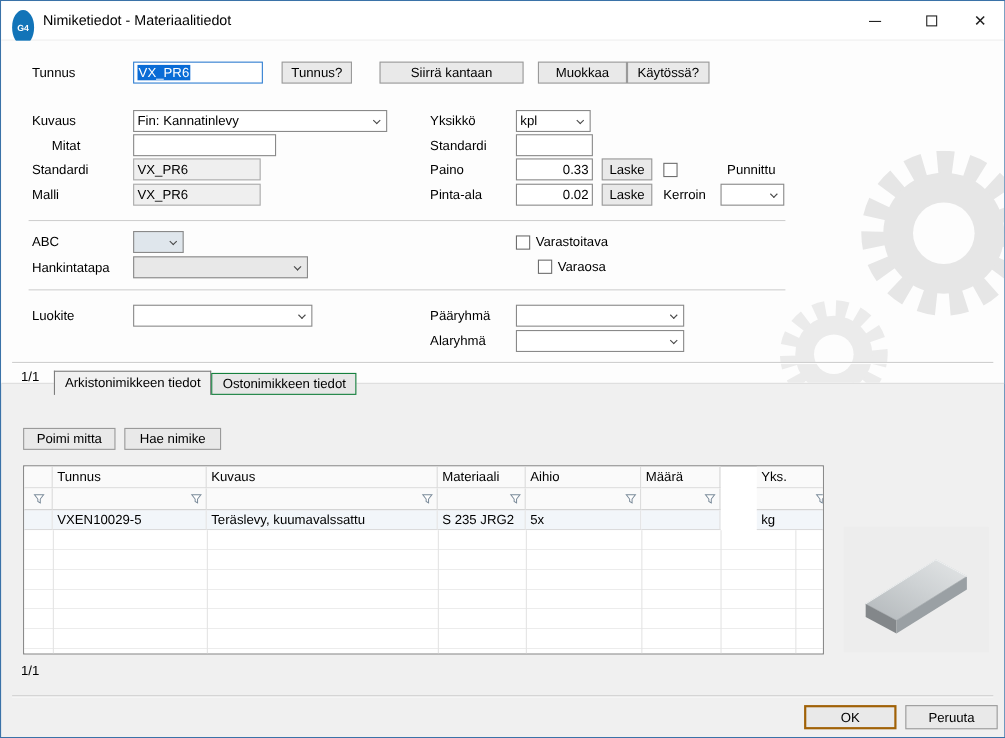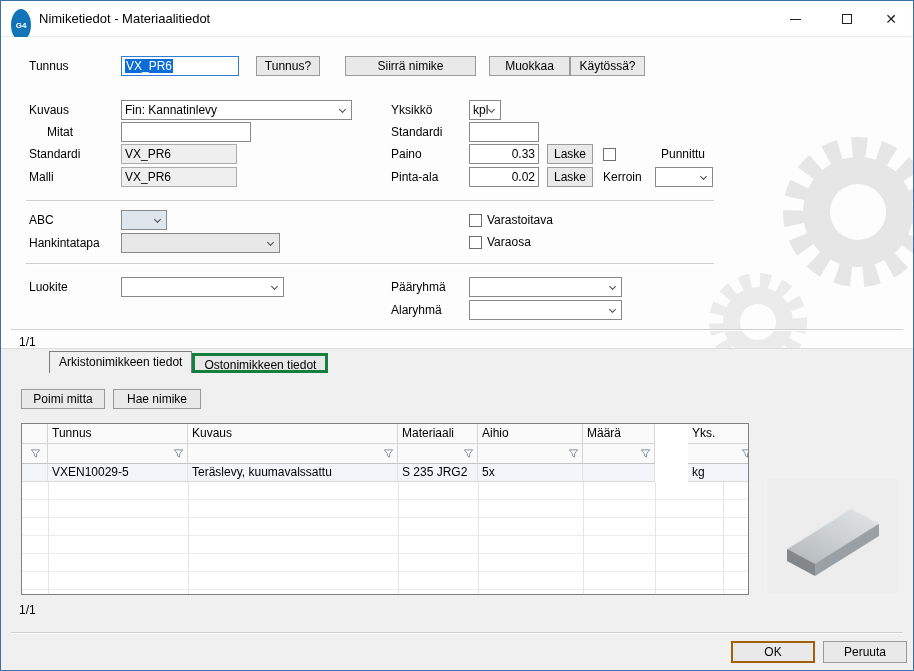--- a/index.html
+++ b/index.html
@@ -29,24 +29,24 @@
   .cmb { position:absolute; height:20px; line-height:18px; background:#fff; border:1px solid #898989; padding:0 18px 0 3px; font-size:12px; white-space:nowrap; overflow:hidden; }
   .cmb .arrow { position:absolute; right:6px; top:6px; width:5px; height:5px; border-right:1px solid #4a4a4a; border-bottom:1px solid #4a4a4a; transform:rotate(45deg); }
   .cmb.gray { background:#e8e8e8; }
   .cmb.abc { background:#dfe6ec; }
   .chk { position:absolute; display:flex; align-items:center; gap:5px; height:20px; font-size:12px; }
   .chk .box { width:13px; height:13px; background:#fff; border:1px solid #6e6e6e; flex:0 0 auto; }
   .sep { position:absolute; height:1px; background:#cfcfcf; box-shadow:0 1px 0 rgba(255,255,255,.9); }
   .pager { position:absolute; font-size:12px; }
 
   
-  .tabstrip { position:absolute; left:14px; top:350px; display:flex; align-items:flex-end; height:22px;padding-left:34px; }
+  .tabstrip { position:absolute; left:14px; top:336px; display:flex; align-items:flex-end; height:22px;padding-left:34px; }
   .tab { padding:0 9px; font-size:12px; white-space:nowrap; }
   .tab.active { height:22px; line-height:21px; background:#f0f0f0; border:1px solid #7d7d7d; border-bottom:none; }
-  .tab.inactive { height:20px; line-height:19px; background:#e7e7e7; border:3px solid #15803d; }
+  .tab.inactive { height:20px; line-height:19px; background:#e7e7e7; border:1px solid #15803d; }
 
   
   .grid { position:absolute; left:20px; top:422px; width:728px; height:172px; background:#fff; border:1px solid #7f7f7f; overflow:hidden; }
   .g-row { display:flex; width:100%; }
   .g-c { overflow:hidden; white-space:nowrap; padding:0 4px; font-size:12px; }
   .g-head .g-c { height:20px; line-height:19px; background:#fafafa; border-right:1px solid #d6d6d6; border-bottom:1px solid #d6d6d6; }
   .g-filter .g-c { height:20px; background:#fafafa; border-right:1px solid #d6d6d6; border-bottom:1px solid #c4c4c4; display:flex; align-items:center; justify-content:flex-end; padding-right:3px; }
   .g-data .g-c { height:18px; line-height:17px; background:#f2f6fa; border-right:1px solid #e2e2e2; border-bottom:1px solid #d9d9d9; }
   .w0{width:26px;flex:0 0 26px;} .w1{width:140px;flex:0 0 140px;} .w2{width:210px;flex:0 0 210px;}
   .w3{width:80px;flex:0 0 80px;} .w4{width:105px;flex:0 0 105px;} .w5{width:72px;flex:0 0 72px;}
@@ -88,28 +88,28 @@
       <circle cx="185" cy="75" r="28" fill="#fdfdfd"></circle>
       <circle cx="85" cy="185" r="40" fill="none" stroke="#ebebeb" stroke-width="18" stroke-dasharray="10 9"></circle>
       <circle cx="85" cy="185" r="35" fill="#ebebeb"></circle>
       <circle cx="85" cy="185" r="18" fill="#fdfdfd"></circle>
     </svg>
   </div>
 
   <div class="lbl" style="left:28px; top:55px;">Tunnus</div>
   <div class="txt focus" style="left:120px; top:55px; width:118px;"><span class="sel">VX_PR6</span></div>
   <div class="btn" style="left:255px; top:55px; width:64px;">Tunnus?</div>
-  <div class="btn" style="left:344px; top:55px; width:131px;">Siirrä nimike</div>
+  <div class="btn" style="left:344px; top:55px; width:131px;">Siirrä kantaan</div>
   <div class="btn" style="left:488px; top:55px; width:81px;">Muokkaa</div>
   <div class="btn" style="left:569px; top:55px; width:75px;">Käytössä?</div>
 
   <div class="lbl" style="left:28px; top:99px;">Kuvaus</div>
   <div class="cmb" style="left:120px; top:99px; width:231px;"><span>Fin: Kannatinlevy</span><span class="arrow"></span></div>
   <div class="lbl" style="left:390px; top:99px;">Yksikkö</div>
-  <div class="cmb" style="left:468px; top:99px; width:32px;"><span>kpl</span><span class="arrow"></span></div>
+  <div class="cmb" style="left:468px; top:99px; width:68px;"><span>kpl</span><span class="arrow"></span></div>
 
   <div class="lbl" style="left:28px; top:121px;margin-left:18px;">Mitat</div>
   <div class="txt" style="left:120px; top:121px; width:130px;"></div>
   <div class="lbl" style="left:390px; top:121px;">Standardi</div>
   <div class="txt" style="left:468px; top:121px; width:70px;"></div>
 
   <div class="lbl" style="left:28px; top:143px;">Standardi</div>
   <div class="txt ro" style="left:120px; top:143px; width:116px;">VX_PR6</div>
   <div class="lbl" style="left:390px; top:143px;">Paino</div>
   <div class="txt num" style="left:468px; top:143px; width:70px;">0.33</div>
@@ -137,21 +137,21 @@
     </div>
   <div class="chk" style="left:468px; top:209px;">
     <span class="box"></span>
     <span>Varastoitava</span>
   </div>
 
   <div class="lbl" style="left:28px; top:232px;">Hankintatapa</div>
   <div class="cmb gray" style="left:120px; top:232px; width:159px;">
       <span class="arrow"></span>
     </div>
-  <div class="chk" style="left:468px; top:231px;">
+  <div class="chk" style="left:488px; top:231px;">
     <span class="box"></span>
     <span>Varaosa</span>
   </div>
 
   <div class="sep" style="left:25px; top:262px; width:688px;"></div>
 
   <div class="lbl" style="left:28px; top:276px;">Luokite</div>
   <div class="cmb" style="left:120px; top:276px; width:163px;">
       <span class="arrow"></span>
     </div>

